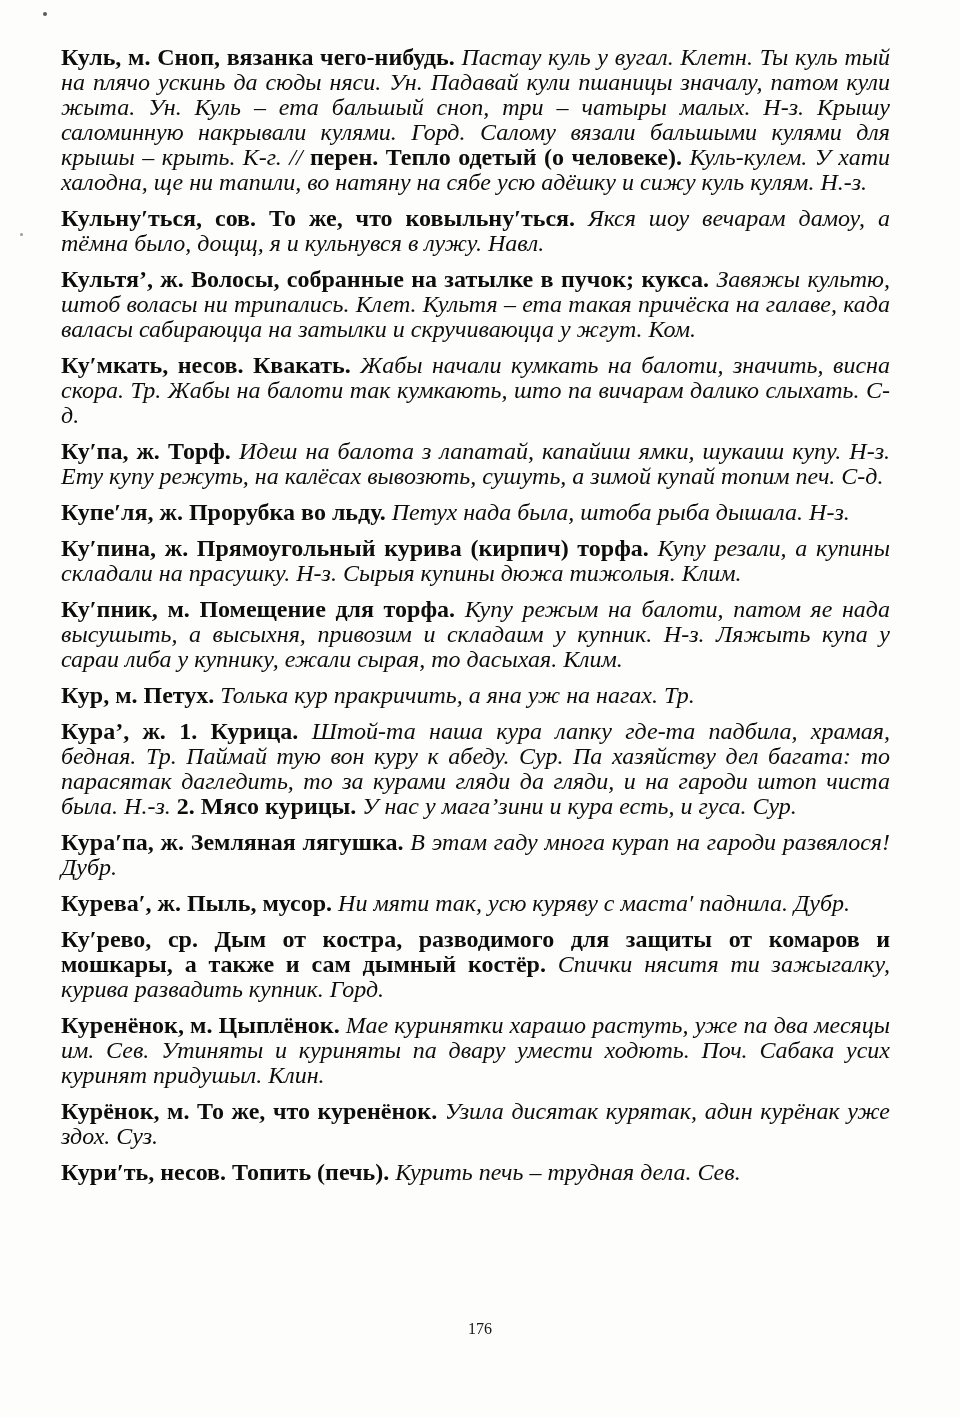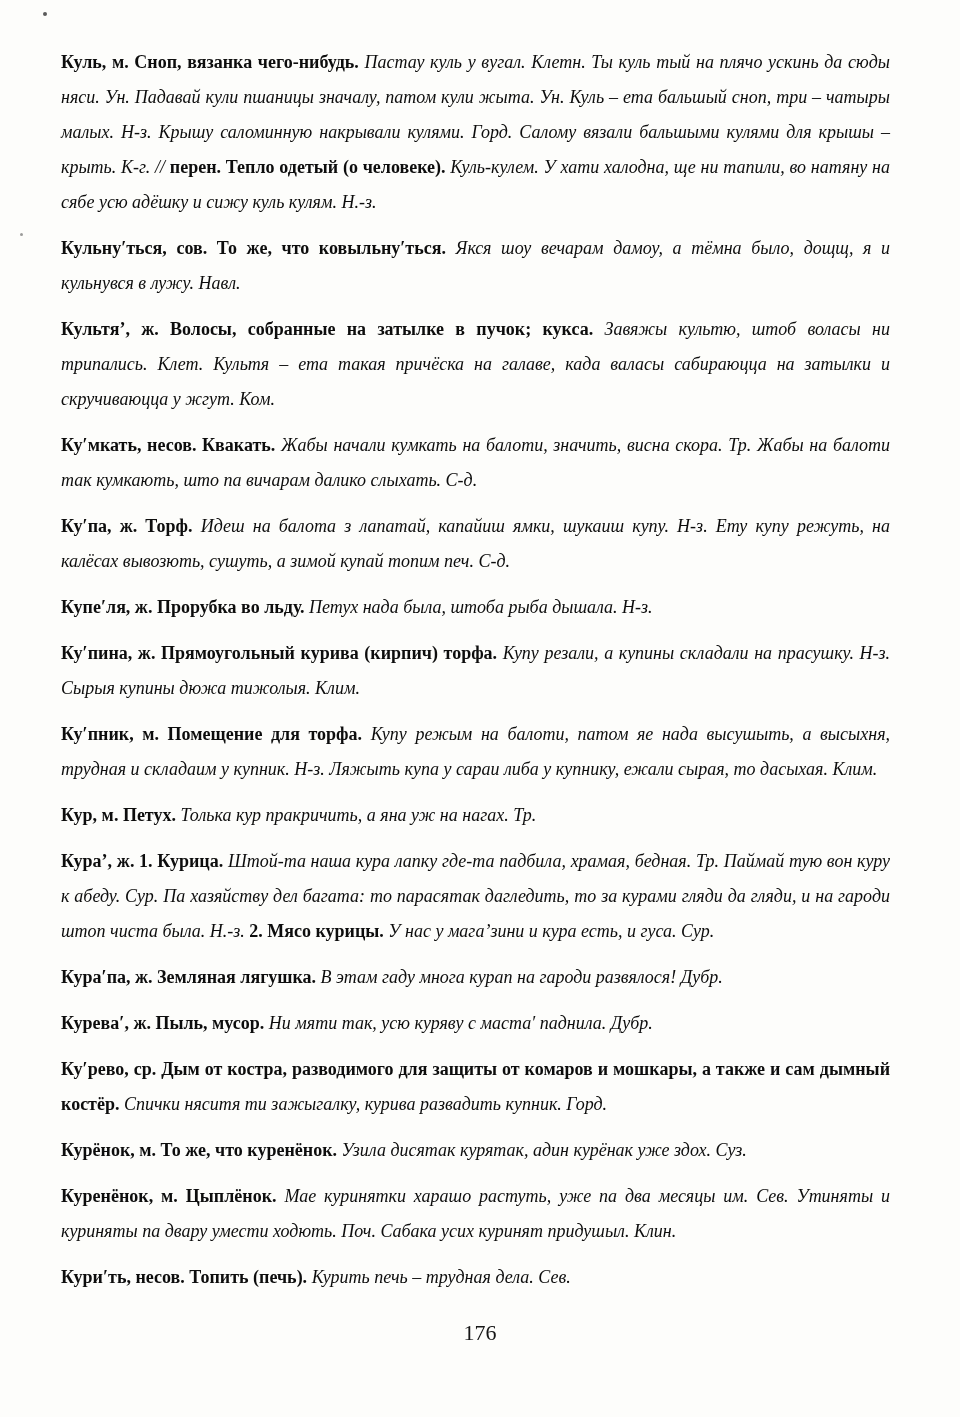--- a/index.html
+++ b/index.html
@@ -14,33 +14,33 @@
     overflow: hidden;
   }
   .textblock {
     position: absolute;
     left: 61px;
     top: 45px;
     width: 829px;
   }
   p.entry {
     margin: 0 0 11px 0;
-    font-size: 18px;
-    line-height: 35px;
+    font-size: 24px;
+    line-height: 25px;
     text-align: justify;
   }
   p.entry:last-child { margin-bottom: 0; margin-top: 11px; }
   .b  { font-weight: 700; }
   .i  { font-style: italic; }
   .pageno {
     position: absolute;
     left: 0; right: 0;
     top: 1320px;
     text-align: center;
-    font-size: 22px;
+    font-size: 16px;
     color: #161616;
   }
   .speck {
     position: absolute;
     background: #5a5a5a;
     border-radius: 50%;
   }
   .speck.s1 { left: 43px; top: 12px; width: 4px; height: 4px; }
   .speck.s2 { left: 20px; top: 233px; width: 3px; height: 3px; opacity: .6; }
 </style>
@@ -51,24 +51,24 @@
   <div class="speck s1"></div>
   <div class="speck s2"></div>
   <div class="textblock" id="entries">
       <p class="entry"><span class="b">Куль, м. Сноп, вязанка чего-нибудь. </span><span class="i">Пастау куль у вугал. Клетн. Ты куль тый на плячо ускинь да сюды няси. Ун. Падавай кули пшаницы значалу, патом кули жыта. Ун. Куль – ета бальшый сноп, три – чатыры малых. Н-з. Крышу саломинную накрывали кулями. Горд. Салому вязали бальшыми кулями для крышы – крыть. К-г. // </span><span class="b">перен. Тепло одетый (о человеке). </span><span class="i">Куль-кулем. У хати халодна, ще ни тапили, во натяну на сябе усю адёшку и сижу куль кулям. Н.-з.</span></p>
       <p class="entry"><span class="b">Кульну′ться, сов. То же, что ковыльну′ться. </span><span class="i">Якся шоу вечарам дамоу, а тёмна было, дощщ, я и кульнувся в лужу. Навл.</span></p>
       <p class="entry"><span class="b">Культя’, ж. Волосы, собранные на затылке в пучок; кукса. </span><span class="i">Завяжы культю, штоб воласы ни трипались. Клет. Культя – ета такая причёска на галаве, када валасы сабираюцца на затылки и скручиваюцца у жгут. Ком.</span></p>
       <p class="entry"><span class="b">Ку′мкать, несов. Квакать. </span><span class="i">Жабы начали кумкать на балоти, значить, висна скора. Тр. Жабы на балоти так кумкають, што па вичарам далико слыхать. С-д.</span></p>
       <p class="entry"><span class="b">Ку′па, ж. Торф. </span><span class="i">Идеш на балота з лапатай, капайиш ямки, шукаиш купу. Н-з. Ету купу режуть, на калёсах вывозють, сушуть, а зимой купай топим печ. С-д.</span></p>
       <p class="entry"><span class="b">Купе′ля, ж. Прорубка во льду. </span><span class="i">Петух нада была, штоба рыба дышала. Н-з.</span></p>
       <p class="entry"><span class="b">Ку′пина, ж. Прямоугольный курива (кирпич) торфа. </span><span class="i">Купу резали, а купины складали на прасушку. Н-з. Сырыя купины дюжа тижолыя. Клим.</span></p>
-      <p class="entry"><span class="b">Ку′пник, м. Помещение для торфа. </span><span class="i">Купу режым на балоти, патом яе нада высушыть, а высыхня, трудная и складаим у купник. Н-з. Ляжыть купа у сараи либа у купнику, ежали сырая, то дасыхая. Клим.</span></p>
+      <p class="entry"><span class="b">Ку′пник, м. Помещение для торфа. </span><span class="i">Купу режым на балоти, патом яе нада высушыть, а высыхня, привозим и складаим у купник. Н-з. Ляжыть купа у сараи либа у купнику, ежали сырая, то дасыхая. Клим.</span></p>
       <p class="entry"><span class="b">Кур, м. Петух. </span><span class="i">Толька кур пракричить, а яна уж на нагах. Тр.</span></p>
       <p class="entry"><span class="b">Кура’, ж. 1. Курица. </span><span class="i">Штой-та наша кура лапку где-та падбила, храмая, бедная. Тр. Паймай тую вон куру к абеду. Сур. Па хазяйству дел багата: то парасятак дагледить, то за курами гляди да гляди, и на гароди штоп чиста была. Н.-з. </span><span class="b">2. Мясо курицы. </span><span class="i">У нас у мага’зини и кура есть, и гуса. Сур.</span></p>
       <p class="entry"><span class="b">Кура′па, ж. Земляная лягушка. </span><span class="i">В этам гаду многа курап на гароди развялося! Дубр.</span></p>
       <p class="entry"><span class="b">Курева′, ж. Пыль, мусор. </span><span class="i">Ни мяти так, усю куряву с маста′ паднила. Дубр.</span></p>
       <p class="entry"><span class="b">Ку′рево, ср. Дым от костра, разводимого для защиты от комаров и мошкары, а также и сам дымный костёр. </span><span class="i">Спички няситя ти зажыгалку, курива развадить купник. Горд.</span></p>
+      <p class="entry"><span class="b">Куренёнок, м. Цыплёнок. </span><span class="i">Мае куринятки харашо растуть, уже па два месяцы им. Сев. Утиняты и куриняты па двару умести ходють. Поч. Сабака усих куринят придушыл. Клин.</span></p>
       <p class="entry"><span class="b">Курёнок, м. То же, что куренёнок. </span><span class="i">Узила дисятак курятак, адин курёнак уже здох. Суз.</span></p>
-      <p class="entry"><span class="b">Куренёнок, м. Цыплёнок. </span><span class="i">Мае куринятки харашо растуть, уже па два месяцы им. Сев. Утиняты и куриняты па двару умести ходють. Поч. Сабака усих куринят придушыл. Клин.</span></p>
       <p class="entry"><span class="b">Кури′ть, несов. Топить (печь). </span><span class="i">Курить печь – трудная дела. Сев.</span></p>
     </div>
   <div class="pageno">176</div>
 </div>
 
 </body></html>

